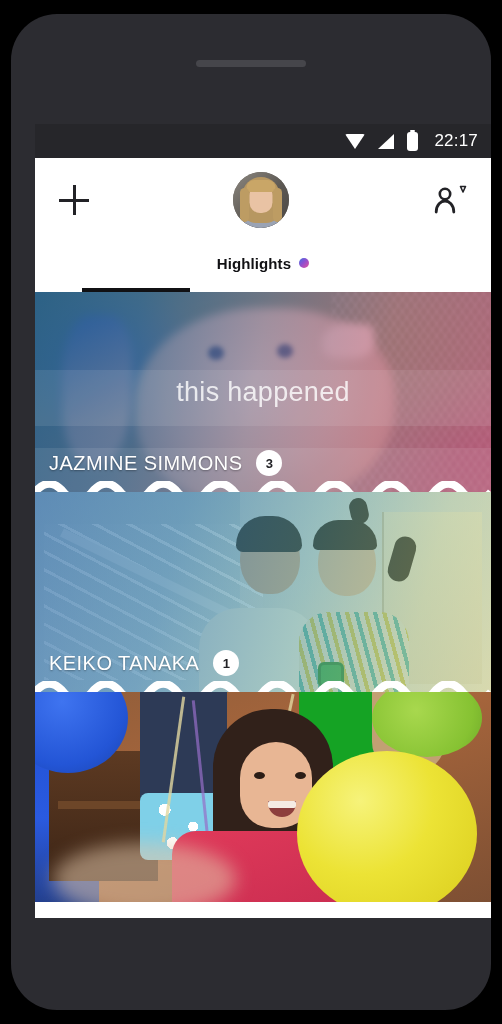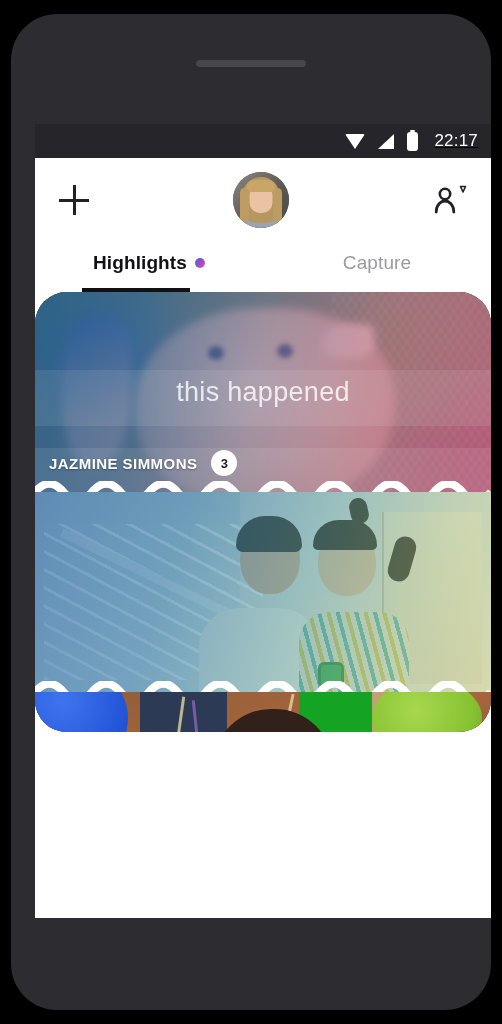--- a/index.html
+++ b/index.html
@@ -51,21 +51,20 @@
     background: #26262a;
     display: flex;
     align-items: center;
     justify-content: flex-end;
     padding-right: 13px;
   }
   .status-icons {
     display: flex;
     align-items: center;
     gap: 13px;
-    text-decoration: underline;
   }
   .icon-wifi {
     width: 0; height: 0;
     border-left: 10px solid transparent;
     border-right: 10px solid transparent;
     border-top: 15px solid #ffffff;
     border-radius: 2px;
   }
   .icon-signal {
     width: 0; height: 0;
@@ -201,21 +200,21 @@
   .tab {
     flex: 1;
     display: flex;
     align-items: center;
     justify-content: center;
     gap: 8px;
     height: 42px;
     cursor: pointer;
   }
   .tab-label {
-    font-size: 19px;
+    font-size: 15px;
     color: #9b9b9e;
     letter-spacing: 0.1px;
   }
   .tab.active .tab-label {
     color: #111114;
     font-weight: bold;
   }
   .tab-dot {
     width: 10px;
     height: 10px;
@@ -227,24 +226,23 @@
     left: 47px;
     bottom: 0;
     width: 108px;
     height: 4px;
     background: #111114;
   }
 
   
   .feed {
     position: relative;
-    height: 440px;
+    height: 610px;
     overflow: hidden;
     background: #111;
-    border-radius: 32px;
   }
   .card {
     position: relative;
     width: 100%;
     overflow: hidden;
   }
   .card-1 { height: 200px; }
   .card-2 { height: 200px; }
   .card-3 { height: 210px; }
 
@@ -594,22 +592,22 @@
   .name-row {
     position: absolute;
     left: 14px;
     bottom: 16px;
     display: flex;
     align-items: center;
     gap: 14px;
     z-index: 5;
   }
   .name-label {
-    font-size: 15px;
-    font-weight: bold;
+    font-size: 20px;
+    font-weight: normal;
     color: #ffffff;
     letter-spacing: 0.45px;
     text-shadow: 0 1px 2px rgba(0,0,0,0.35);
   }
   .name-badge {
     width: 26px;
     height: 26px;
     border-radius: 50%;
     background: #ffffff;
     display: flex;
@@ -668,23 +666,20 @@
           <path d="M3.2 27 C3.2 19.6 8 16 12 16 C16 16 20.8 19.6 20.8 27" fill="none" stroke="#222226" stroke-width="2.8" stroke-linecap="round"></path>
           <path d="M27.5 1.5 L32.5 1.5 L30 7 Z" fill="none" stroke="#222226" stroke-width="1.6" stroke-linejoin="round"></path>
         </svg>
       </div>
     </div>
 
     <div class="tabs">
       <div class="tab active">
         <span class="tab-label">Highlights</span>
         <span class="tab-dot"></span>
-      </div>
-      <div class="tab">
-        <span class="tab-label">Capture</span>
       </div>
       <div class="tab-underline"></div>
     </div>
 
     <div class="feed">
 
       <div class="card card-1">
         <div class="card-photo">
           <div class="photo1-bg"></div>
           <div class="photo1-arm"></div>
@@ -718,20 +713,24 @@
           <div class="photo2-girl-shirt"></div>
           <div class="photo2-man-head"></div>
           <div class="photo2-man-hair"></div>
           <div class="photo2-girl-head"></div>
           <div class="photo2-girl-hair"></div>
           <div class="photo2-girl-tuft"></div>
           <div class="photo2-girl-tail"></div>
           <div class="photo2-watch"></div>
         </div>
         <div class="card-tint tint2"></div>
+        <div class="name-row">
+          <span class="name-label">KEIKO TANAKA</span>
+          <span class="name-badge">1</span>
+        </div>
         <svg class="wave-divider wave-2" viewBox="0 0 456 22" preserveAspectRatio="none">
           <path d="M0,11 C9.5,0 19,0 28.5,11 C38,22 47.5,22 57,11 C66.5,0 76,0 85.5,11 C95,22 104.5,22 114,11 C123.5,0 133,0 142.5,11 C152,22 161.5,22 171,11 C180.5,0 190,0 199.5,11 C209,22 218.5,22 228,11 C237.5,0 247,0 256.5,11 C266,22 275.5,22 285,11 C294.5,0 304,0 313.5,11 C323,22 332.5,22 342,11 C351.5,0 361,0 370.5,11 C380,22 389.5,22 399,11 C408.5,0 418,0 427.5,11 C437,22 446.5,22 456,11" fill="none" stroke="#ffffff" stroke-width="8"></path>
         </svg>
       </div>
 
       <div class="card card-3">
         <div class="card-photo">
           <div class="photo3-bg"></div>
           <div class="photo3-wallL"></div>
           <div class="photo3-furniture"></div>

